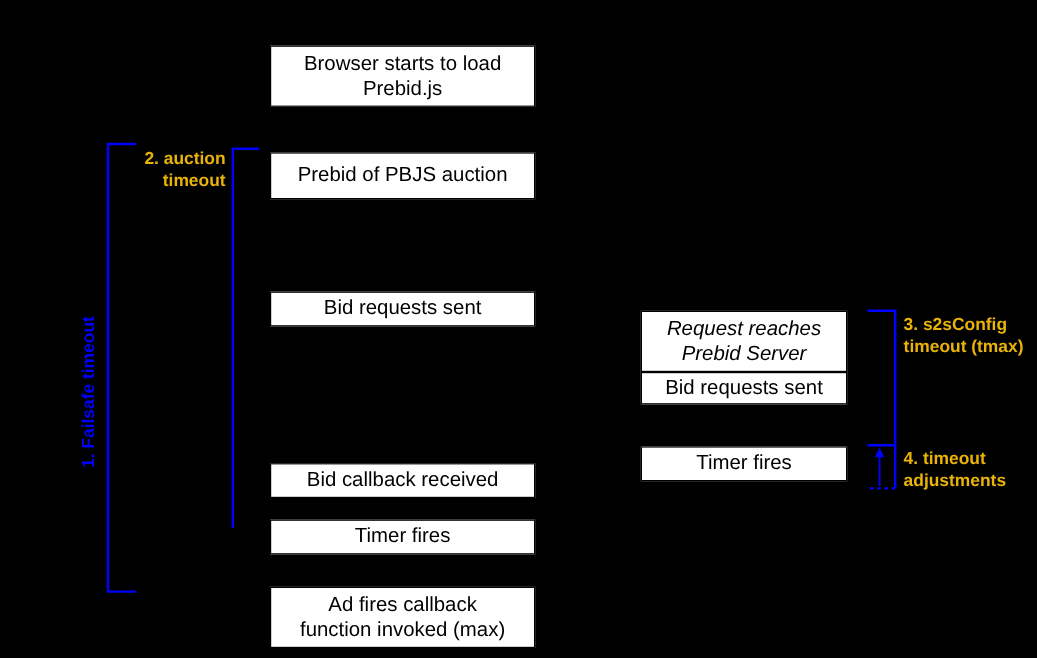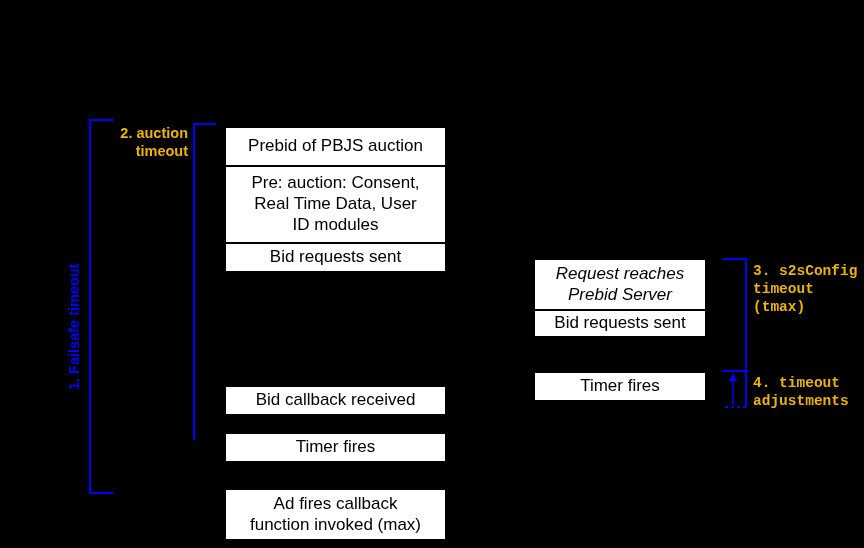--- a/index.html
+++ b/index.html
@@ -36,42 +36,41 @@
   .bracket svg { display: block; overflow: visible; }
   .blue-label {
     position: absolute;
     color: #eab308;
     font-weight: bold;
     font-size: 14.5px;
     line-height: 1.25;
     white-space: pre-line;
   }
   .blue-label.right-align { text-align: right; }
-  .blue-label.left-align { text-align: left; font-family: Liberation Mono, monospace; }
+  .blue-label.left-align { text-align: left; }
   .vlabel {
     position: absolute;
     color: #0000ff;
     font-weight: bold;
     font-size: 14.5px;
     white-space: nowrap;
     transform-origin: 0 0;
     transform: rotate(-90deg);
   }
 </style>
 </head>
 <body>
 
 <div id="canvas">
 
+  <div class="box" style="left:225px; top:38px; width:221px; height:51px;">Browser starts to load
+Prebid.js</div>
 
   <div class="box" style="left:225px; top:127px; width:221px; height:39px;">Prebid of PBJS auction</div>
 
-  <div class="box" style="left:225px; top:166px; width:221px; height:77px;">Pre: auction: Consent,
-Real Time Data, User
-ID modules</div>
 
   <div class="box" style="left:225px; top:243px; width:221px; height:29px;">Bid requests sent</div>
 
   <div class="box" style="left:225px; top:386px; width:221px; height:29px;">Bid callback received</div>
 
   <div class="box" style="left:225px; top:433px; width:221px; height:29px;">Timer fires</div>
 
   <div class="box" style="left:225px; top:489px; width:221px; height:51px;">Ad fires callback
 function invoked (max)</div>
 

